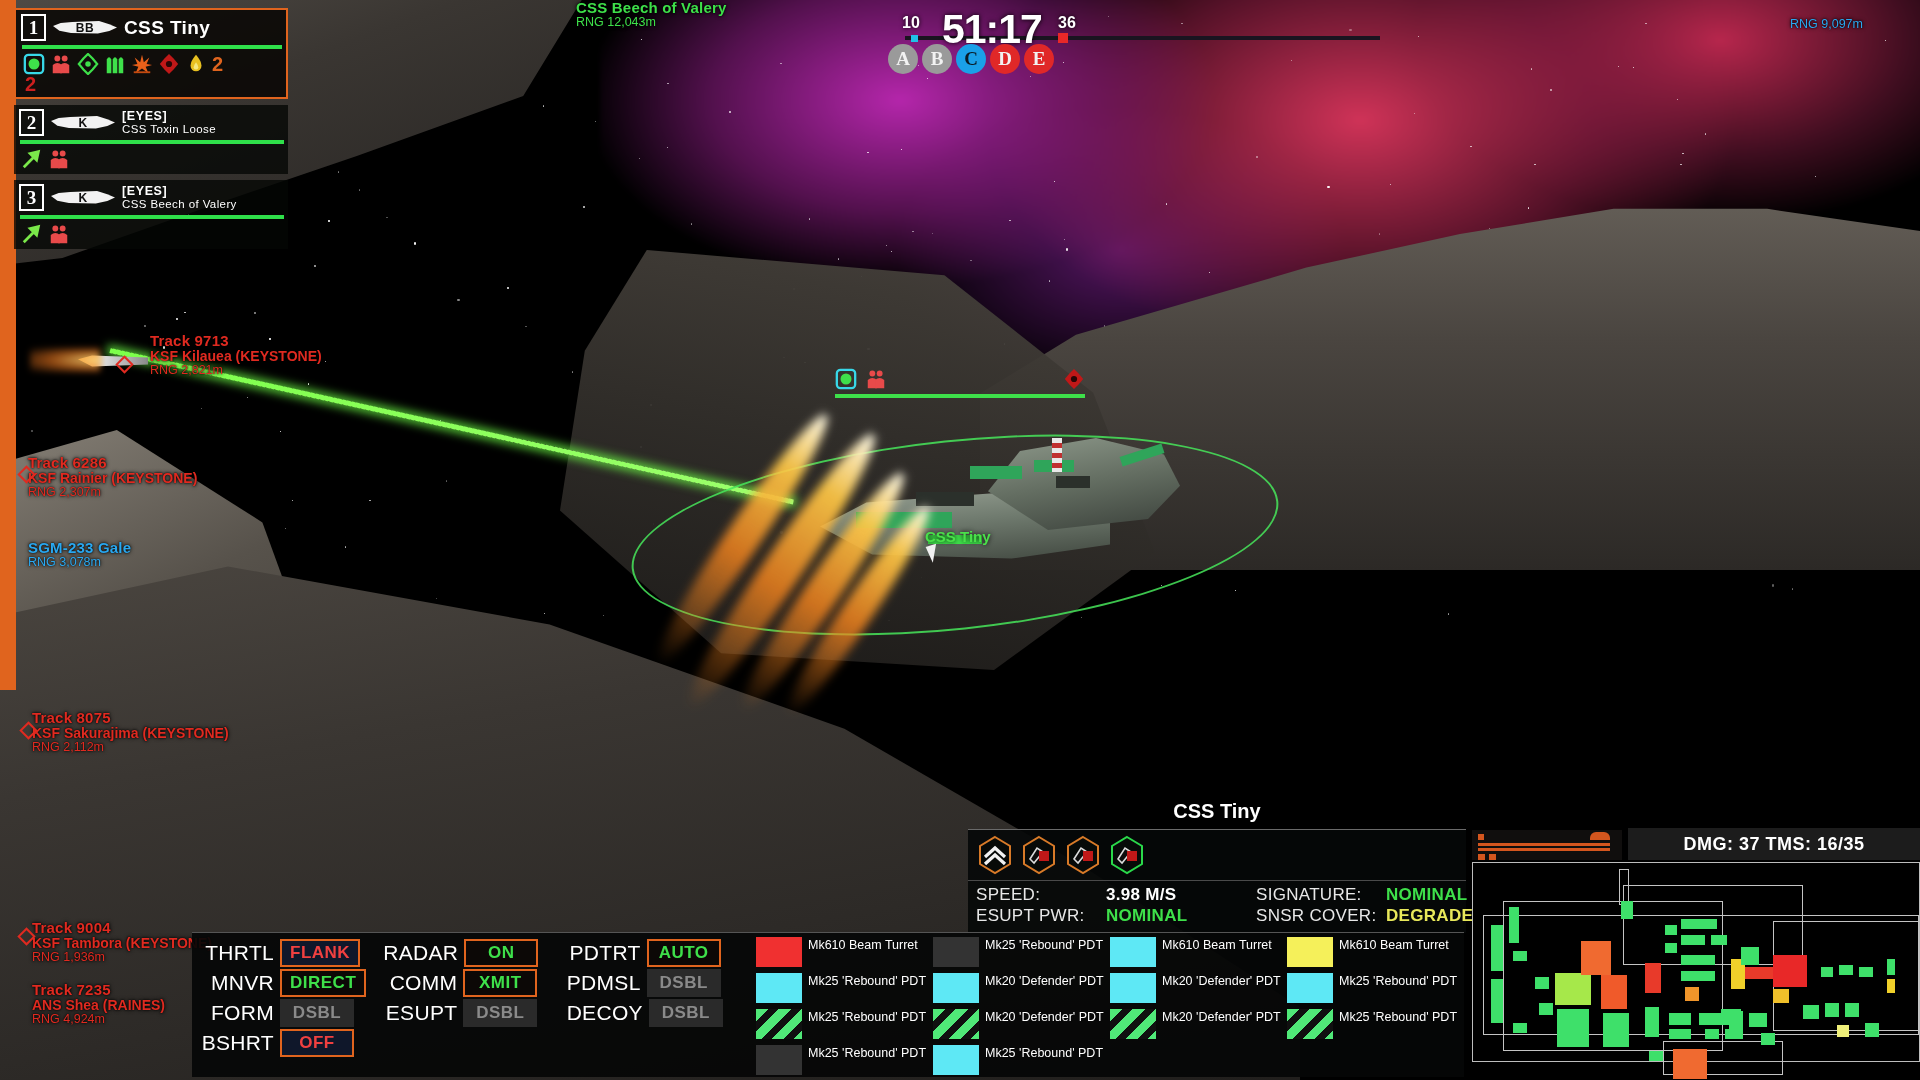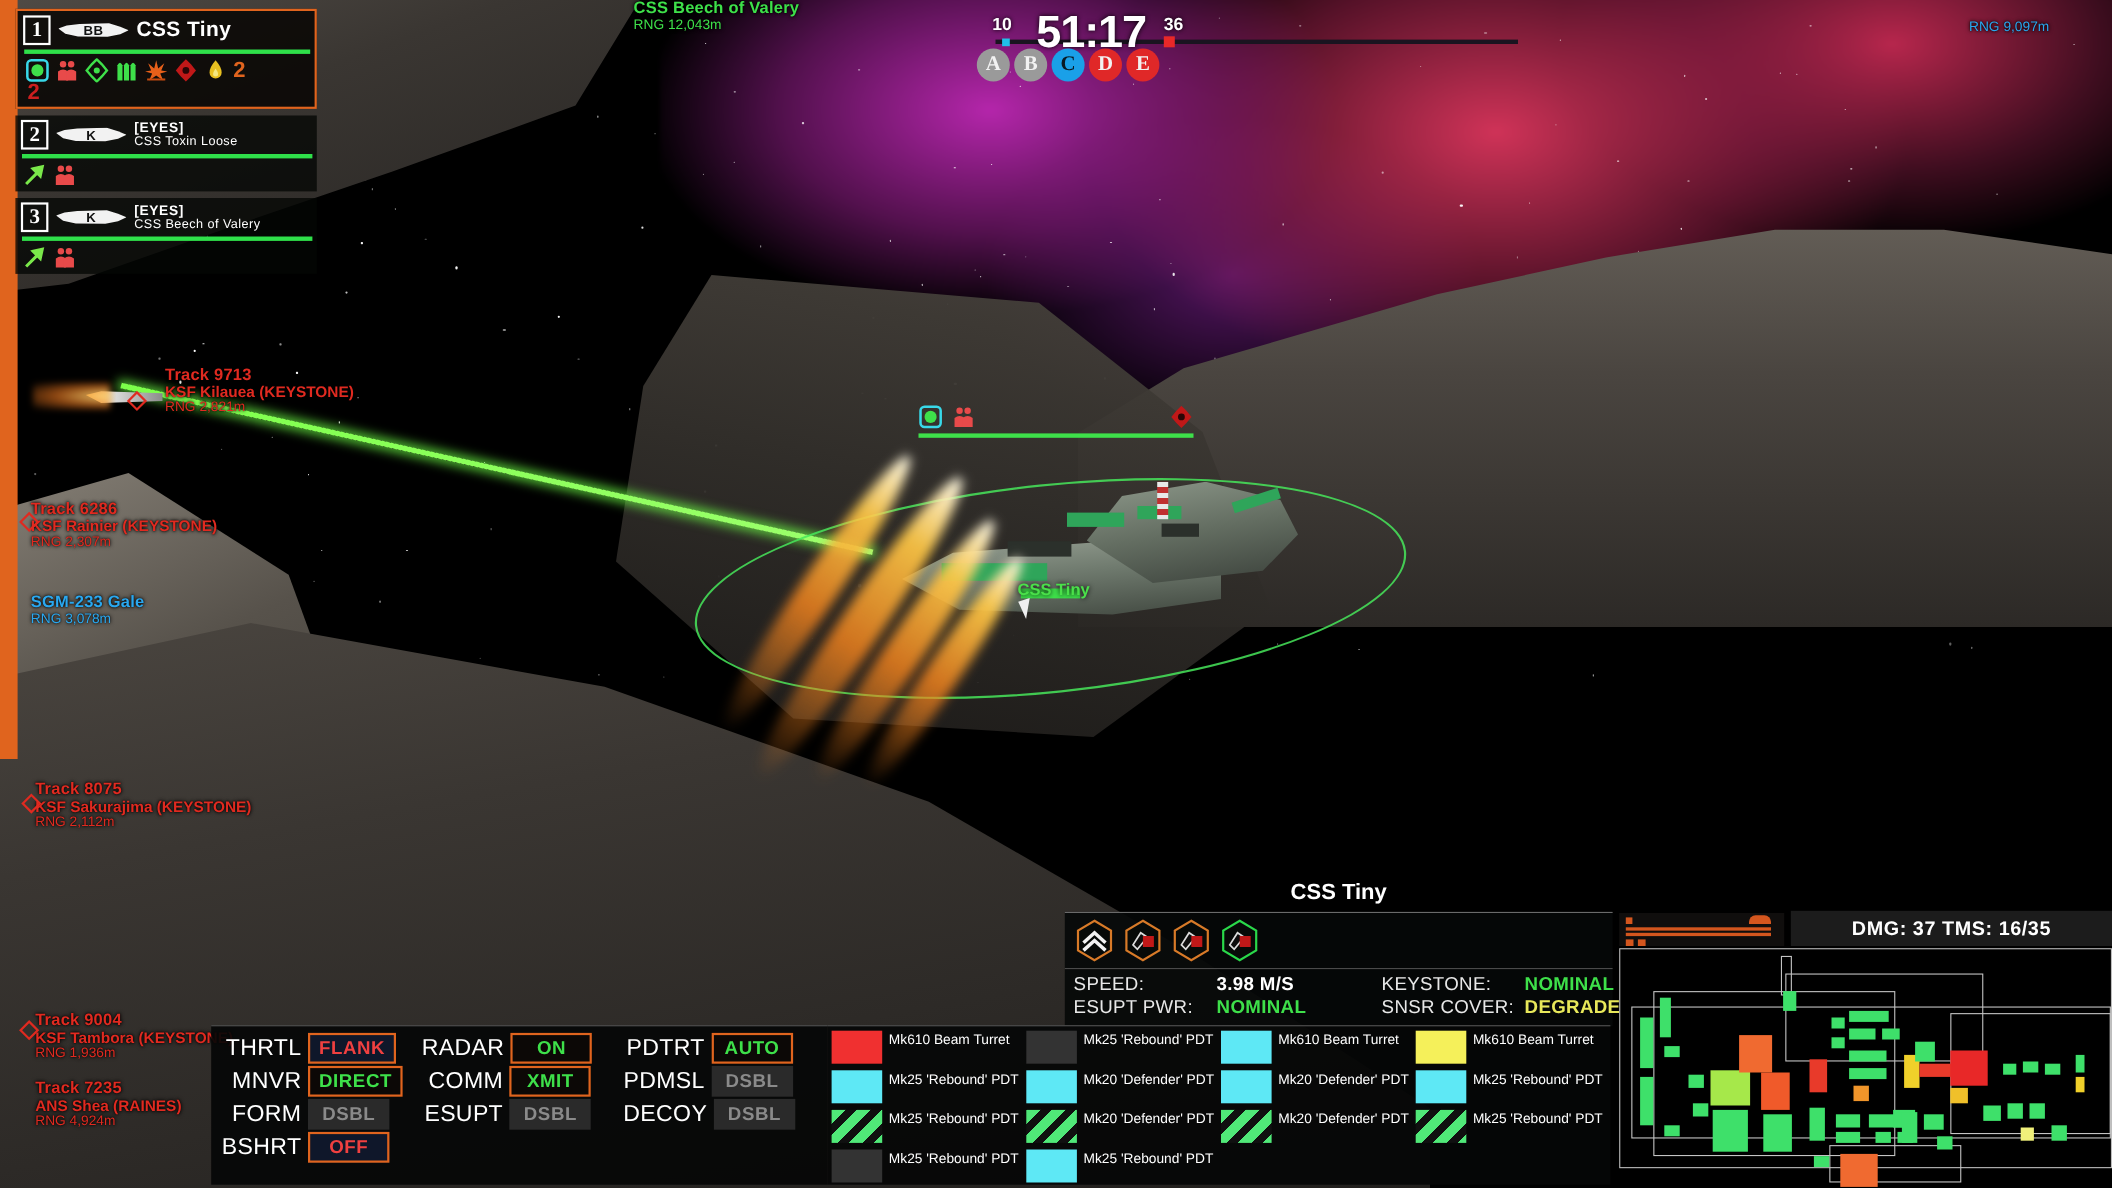--- a/index.html
+++ b/index.html
@@ -642,21 +642,21 @@
           </svg></div>
         <div class="hexbtn"><svg viewBox="0 0 40 40" width="42" height="40">
             <path d="M20 2 L35 11 L35 29 L20 38 L5 29 L5 11 Z" fill="#070a08" stroke="#2ad84a" stroke-width="2"></path>
             <path d="M11 24 L18 13 L24 17 L15 28 Z" fill="#0d0d0d" stroke="#dcdcdc" stroke-width="1.6"></path>
             <path d="M20 16 L30 16 L30 26 L20 26 Z" fill="#c01818"></path>
           </svg></div>
       </div>
     <div id="status-readouts">
         <div class="ro-label">SPEED:</div>
         <div class="ro-value v-white">3.98 M/S</div>
-        <div class="ro-label">KEYSTONE:</div>
+        <div class="ro-label">SIGNATURE:</div>
         <div class="ro-value v-green">NOMINAL</div>
         <div class="ro-label">ESUPT PWR:</div>
         <div class="ro-value v-green">NOMINAL</div>
         <div class="ro-label">SNSR COVER:</div>
         <div class="ro-value v-yellow">DEGRADED</div>
       </div>
   </div>
 </div>
 
 <div id="command-panel">

